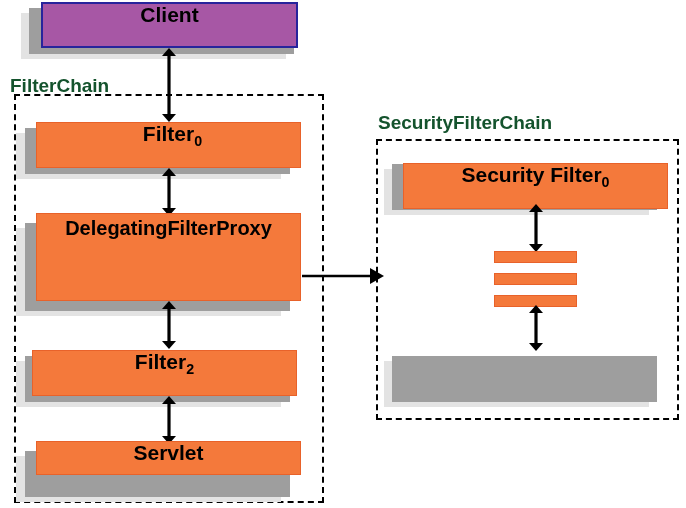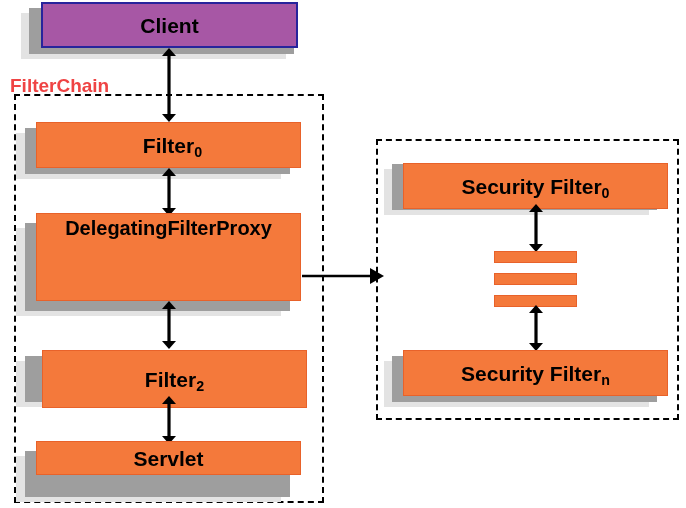--- a/index.html
+++ b/index.html
@@ -21,21 +21,21 @@
     position: absolute;
   }
   .shadow-light { background: #e3e3e3; }
   .shadow-dark  { background: #9e9e9e; }
 
   
   .box {
     position: absolute;
     box-sizing: border-box;
     display: flex;
-    align-items: center;
+    align-items: flex-start;
     justify-content: center;
     font-weight: bold;
     color: #000000;
     line-height: 1;
   }
   .box-orange {
     background: #f4793b;
     border: 1px solid #e8622a;
   }
   .box-purple {
@@ -71,38 +71,39 @@
   .group-box {
     position: absolute;
     box-sizing: border-box;
     border: 2px dashed #000000;
     background: transparent;
   }
   .group-label {
     position: absolute;
     font-weight: bold;
     font-size: 19px;
-    color: #ef4444;
+    color: #14532d;
     white-space: nowrap;
   }
 
   
   .arrow-svg {
     position: absolute;
     overflow: visible;
   }
 </style>
 </head>
 <body>
 
 <div id="canvas">
 
   <div class="group-label" style="left:10px; top:75px;">FilterChain</div>
   <div class="group-box" style="left:14px; top:94px; width:310px; height:409px;"></div>
 
+  <div class="group-label" style="left:378px; top:112px;">SecurityFilterChain</div>
   <div class="group-box" style="left:376px; top:139px; width:303px; height:281px;"></div>
 
   <div class="shadow-light" style="left:21px; top:13px; width:265px; height:46px;"></div>
   <div class="shadow-dark" style="left:29px; top:8px; width:265px; height:46px;"></div>
   <div class="box box-purple" style="left:41px; top:2px; width:257px; height:46px; font-size:21px;">
     <span class="lbl">Client</span>
   </div>
 
   <svg class="arrow-svg" style="left:157px; top:48px;" width="24" height="76">
     <defs>
@@ -139,21 +140,21 @@
   </svg>
 
   <svg class="arrow-svg" style="left:157px; top:301px;" width="24" height="50">
     <line x1="12" y1="44" x2="12" y2="6" stroke="#000" stroke-width="3.2"></line>
     <polygon points="5,8 12,0 19,8" fill="#000"></polygon>
     <polygon points="5,40 12,48 19,40" fill="#000"></polygon>
   </svg>
 
   <div class="shadow-light" style="left:16px; top:361px; width:265px; height:46px;"></div>
   <div class="shadow-dark" style="left:25px; top:356px; width:265px; height:46px;"></div>
-  <div class="box box-orange" style="left:42px; top:350px; width:265px; height:58px; font-size:21px;">
+  <div class="box box-orange" style="left:32px; top:350px; width:265px; height:46px; font-size:21px;">
     <span class="lbl"><span>Filter</span><sub>2</sub></span>
   </div>
 
   <svg class="arrow-svg" style="left:157px; top:396px;" width="24" height="50">
     <line x1="12" y1="44" x2="12" y2="6" stroke="#000" stroke-width="3.2"></line>
     <polygon points="5,8 12,0 19,8" fill="#000"></polygon>
     <polygon points="5,40 12,48 19,40" fill="#000"></polygon>
   </svg>
 
   <div class="shadow-light" style="left:16px; top:456px; width:265px; height:46px;"></div>
@@ -179,17 +180,14 @@
   <div class="box box-bar" style="left:494px; top:295px; width:83px; height:12px;"></div>
 
   <svg class="arrow-svg" style="left:524px; top:305px;" width="24" height="48">
     <line x1="12" y1="42" x2="12" y2="6" stroke="#000" stroke-width="3.2"></line>
     <polygon points="5,8 12,0 19,8" fill="#000"></polygon>
     <polygon points="5,38 12,46 19,38" fill="#000"></polygon>
   </svg>
 
   <div class="shadow-light" style="left:384px; top:361px; width:265px; height:46px;"></div>
   <div class="shadow-dark" style="left:392px; top:356px; width:265px; height:46px;"></div>
-  <div class="box box-orange" style="left:403px; top:350px; width:265px; height:46px; font-size:21px;">
-    <span class="lbl"><span>Security Filter</span><sub>n</sub></span>
-  </div>
 
 </div>
 
 </body></html>

